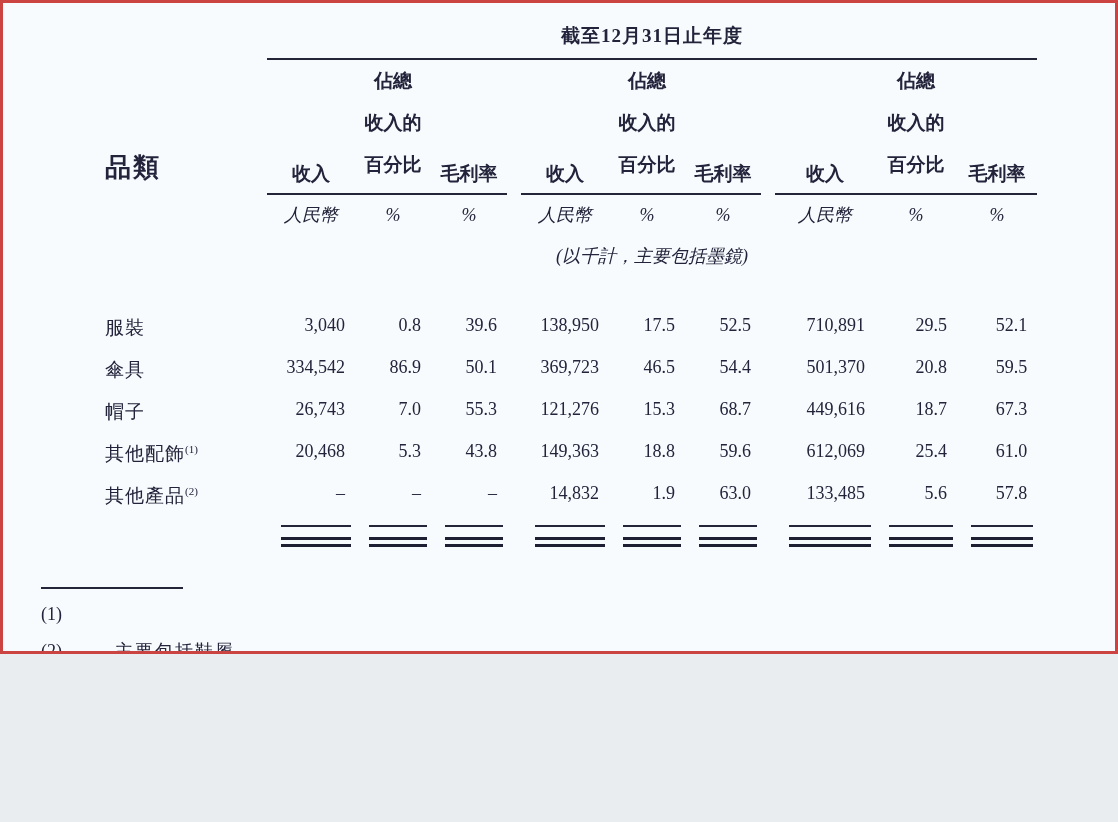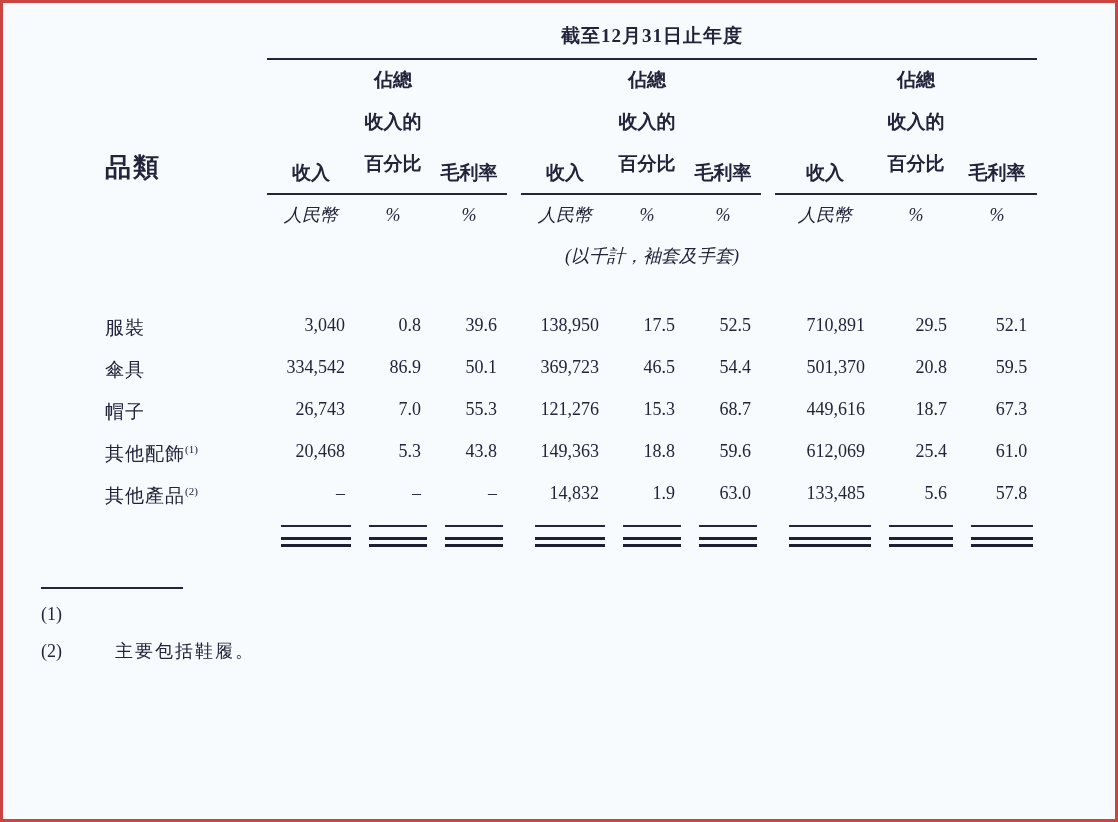--- a/index.html
+++ b/index.html
@@ -1,18 +1,18 @@
 <!DOCTYPE html>
 <html><head>
 <meta charset="utf-8">
 <style>
   html,body{margin:0;padding:0;background:#e9edf0;}
   .page{
     position:relative;
-    width:1118px;height:822px;
+    width:1118px;height:654px;
     box-sizing:border-box;
     background:#f8fbfd;
     border:3px solid #cc4442;
     font-family:"Liberation Serif","DejaVu Serif",serif;
     color:#23233b;
     overflow:hidden;
   }
   .inner{padding:20px 30px 0 38px;}
   table.fin{
     border-collapse:collapse;
@@ -39,21 +39,21 @@
     border-bottom:2px solid #25253a;
     letter-spacing:1px;
   }
   .r-years td.year{
     text-align:center;
     font-weight:bold;
     font-size:19px;
     padding:19px 0 8px 0;
     border-bottom:2px solid #25253a;
   }
-  .r-heads td{vertical-align:bottom;font-family:Liberation Mono, monospace;}
+  .r-heads td{vertical-align:bottom;}
   .r-heads .h{
     text-align:center;
     font-weight:bold;
     font-size:19px;
     border-bottom:2px solid #25253a;
     padding-bottom:7px;
   }
   .r-heads .stack div{line-height:42px;}
   .r-heads .one{line-height:24px;}
   .cat{
@@ -189,21 +189,21 @@
         <td>%</td>
         <td>%</td>
         <td></td>
         <td>人民幣</td>
         <td>%</td>
         <td>%</td>
       </tr>
 
       <tr>
         <td></td>
-        <td colspan="11" class="knote">(以千計，袖套及手套)</td>
+        <td colspan="11" class="knote">(以千計，主要包括墨鏡)</td>
       </tr>
 
       <tr class="r-spacer">
             <td colspan="12"></td>
           </tr>
 
       <tr class="r-data">
         <td class="lbl"><span>服裝</span><sup></sup></td>
         <td class="num">3,040</td>
         <td class="num">0.8</td>

